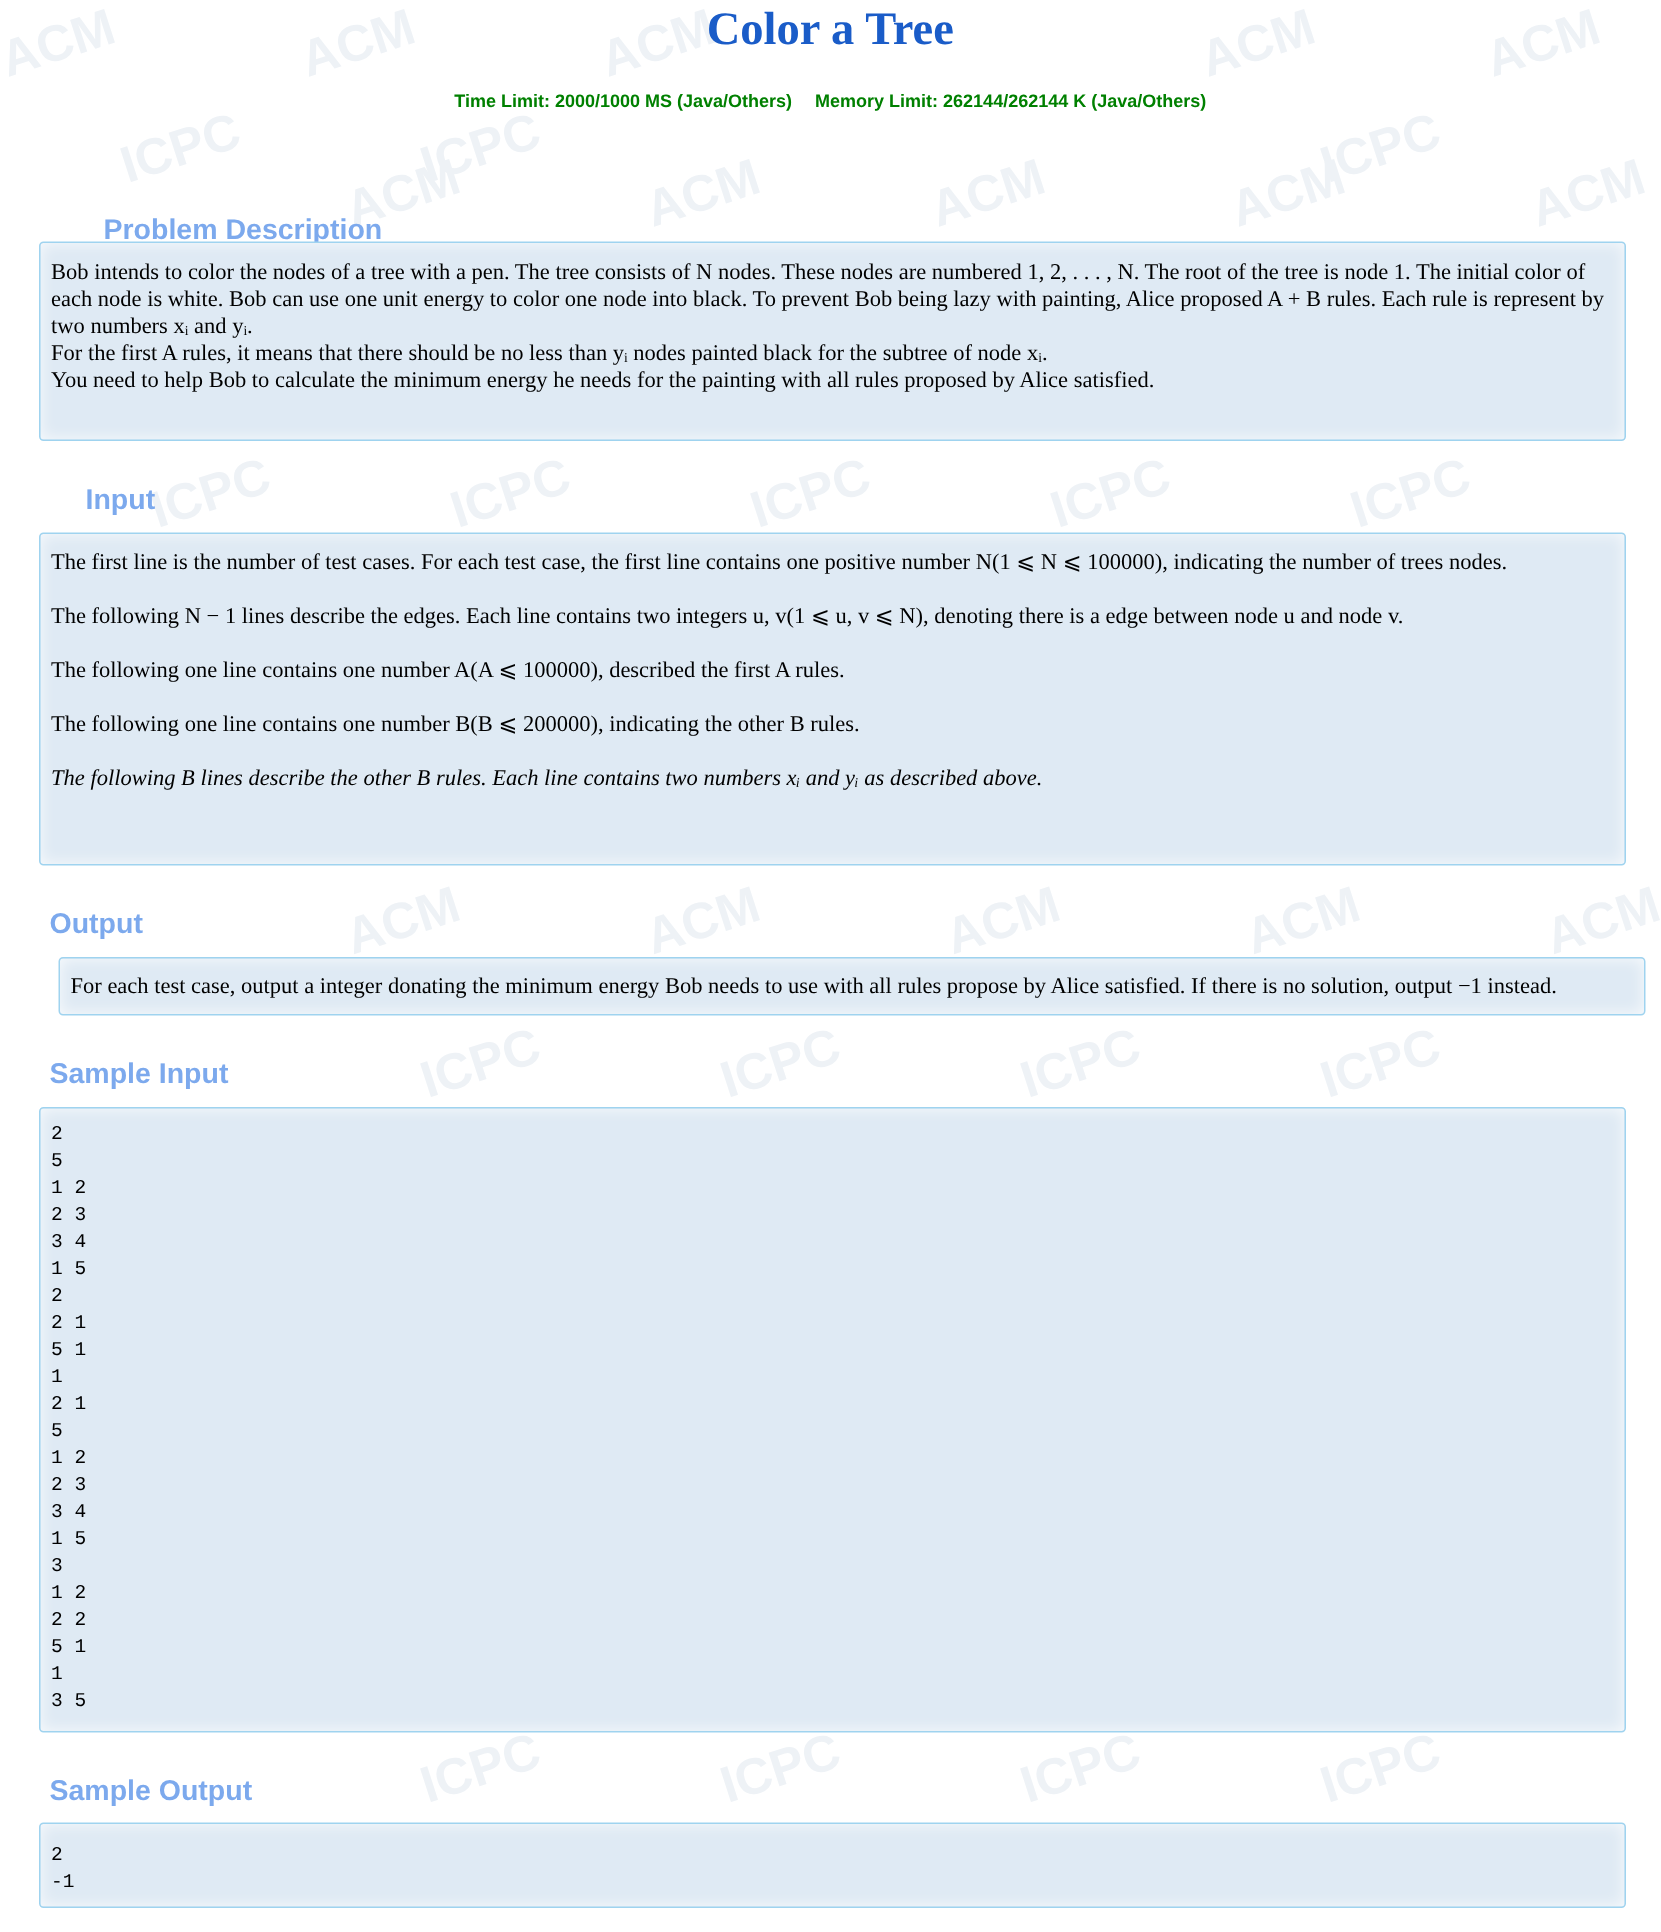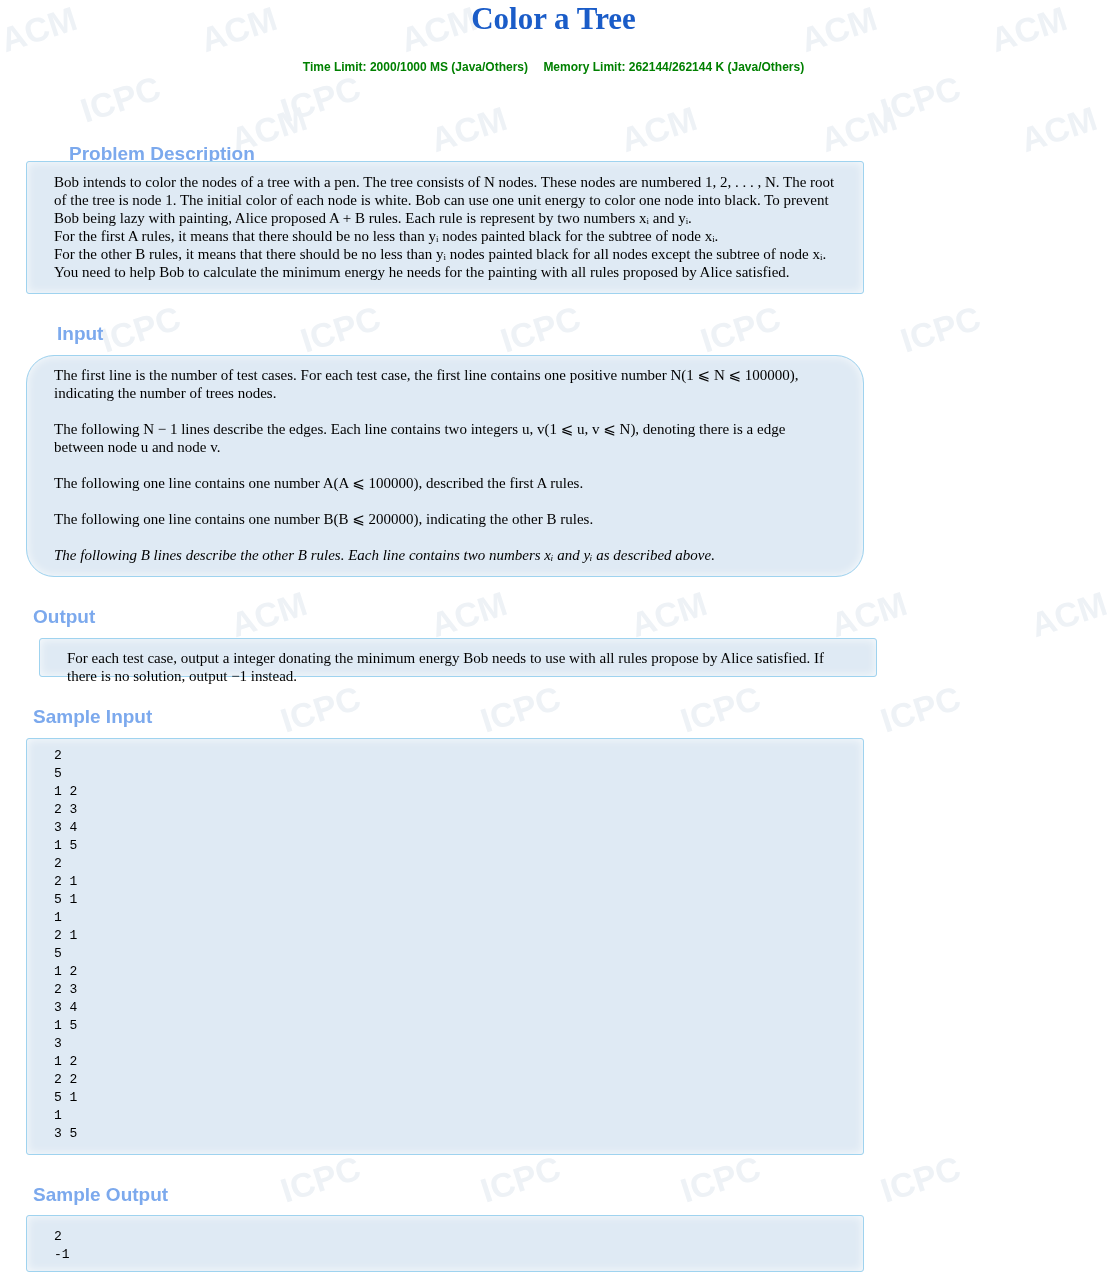--- a/index.html
+++ b/index.html
@@ -19,24 +19,24 @@
     position: absolute; left: 0; right: 0; top: 60px; text-align: center;
     font-family: "Liberation Sans", sans-serif; font-size: 12px; font-weight: bold;
     color: #008000; line-height: 15px; z-index: 1;
   }
   .limits span { margin: 0 6px; }
   .sec-title {
     position: absolute; left: 33px; font-family: "Liberation Sans", sans-serif;
     font-size: 19px; font-weight: bold; color: #7ca9ed; z-index: 1;
   }
   .panel {
-    position: absolute; left: 26px; width: 838px; box-sizing: border-box;
+    position: absolute; left: 26px; width: 1058px; box-sizing: border-box;
     background: #dfeaf4; border: 1px solid #9fd3ef; border-radius: 3px;
     box-shadow: inset 0 0 10px rgba(255,255,255,0.8);
-    z-index: 1; padding: 10px 27px; font-size: 15px; line-height: 18px;
+    z-index: 1; padding: 10px 7px; font-size: 15px; line-height: 18px;
   }
   .panel p { margin: 0; }
   .panel .gap p { margin: 0 0 18px 0; }
   .panel .gap p:last-child { margin-bottom: 0; font-style: italic; }
   .mono { font-family: "Liberation Mono", monospace; font-size: 13px; line-height: 18px; white-space: pre; color: #000; padding-top: 12px; }
 </style>
 </head>
 <body>
 
 <div>
@@ -79,26 +79,25 @@
   <div>
     <span>Time Limit: 2000/1000 MS (Java/Others)</span>
     <span>Memory Limit: 262144/262144 K (Java/Others)</span>
   </div>
 </div>
 
 <div class="sec-title" style="top:143px;margin-left:36px;">Problem Description</div>
 <div class="panel" style="top:161px;height:133px;padding-top:11px;">
   <p>Bob intends to color the nodes of a tree with a pen. The tree consists of N nodes. These nodes are numbered 1, 2, . . . , N. The root of the tree is node 1. The initial color of each node is white. Bob can use one unit energy to color one node into black. To prevent Bob being lazy with painting, Alice proposed A + B rules. Each rule is represent by two numbers xᵢ and yᵢ.</p>
   <p>For the first A rules, it means that there should be no less than yᵢ nodes painted black for the subtree of node xᵢ.</p>
-  <p>For the other B rules, it means that there should be no less than yᵢ nodes painted black for all nodes except the subtree of node xᵢ.</p>
   <p>You need to help Bob to calculate the minimum energy he needs for the painting with all rules proposed by Alice satisfied.</p>
 </div>
 
 <div class="sec-title" style="top:323px;margin-left:24px;">Input</div>
-<div class="panel" style="top:355px;height:222px;border-radius:28px;">
+<div class="panel" style="top:355px;height:222px;">
   <div class="gap">
     <p>The first line is the number of test cases. For each test case, the first line contains one positive number N(1 ⩽ N ⩽ 100000), indicating the number of trees nodes.</p>
     <p>The following N − 1 lines describe the edges. Each line contains two integers u, v(1 ⩽ u, v ⩽ N), denoting there is a edge between node u and node v.</p>
     <p>The following one line contains one number A(A ⩽ 100000), described the first A rules.</p>
     <p>The following one line contains one number B(B ⩽ 200000), indicating the other B rules.</p>
     <p>The following B lines describe the other B rules. Each line contains two numbers xᵢ and yᵢ as described above.</p>
   </div>
 </div>
 
 <div class="sec-title" style="top:606px;">Output</div>

